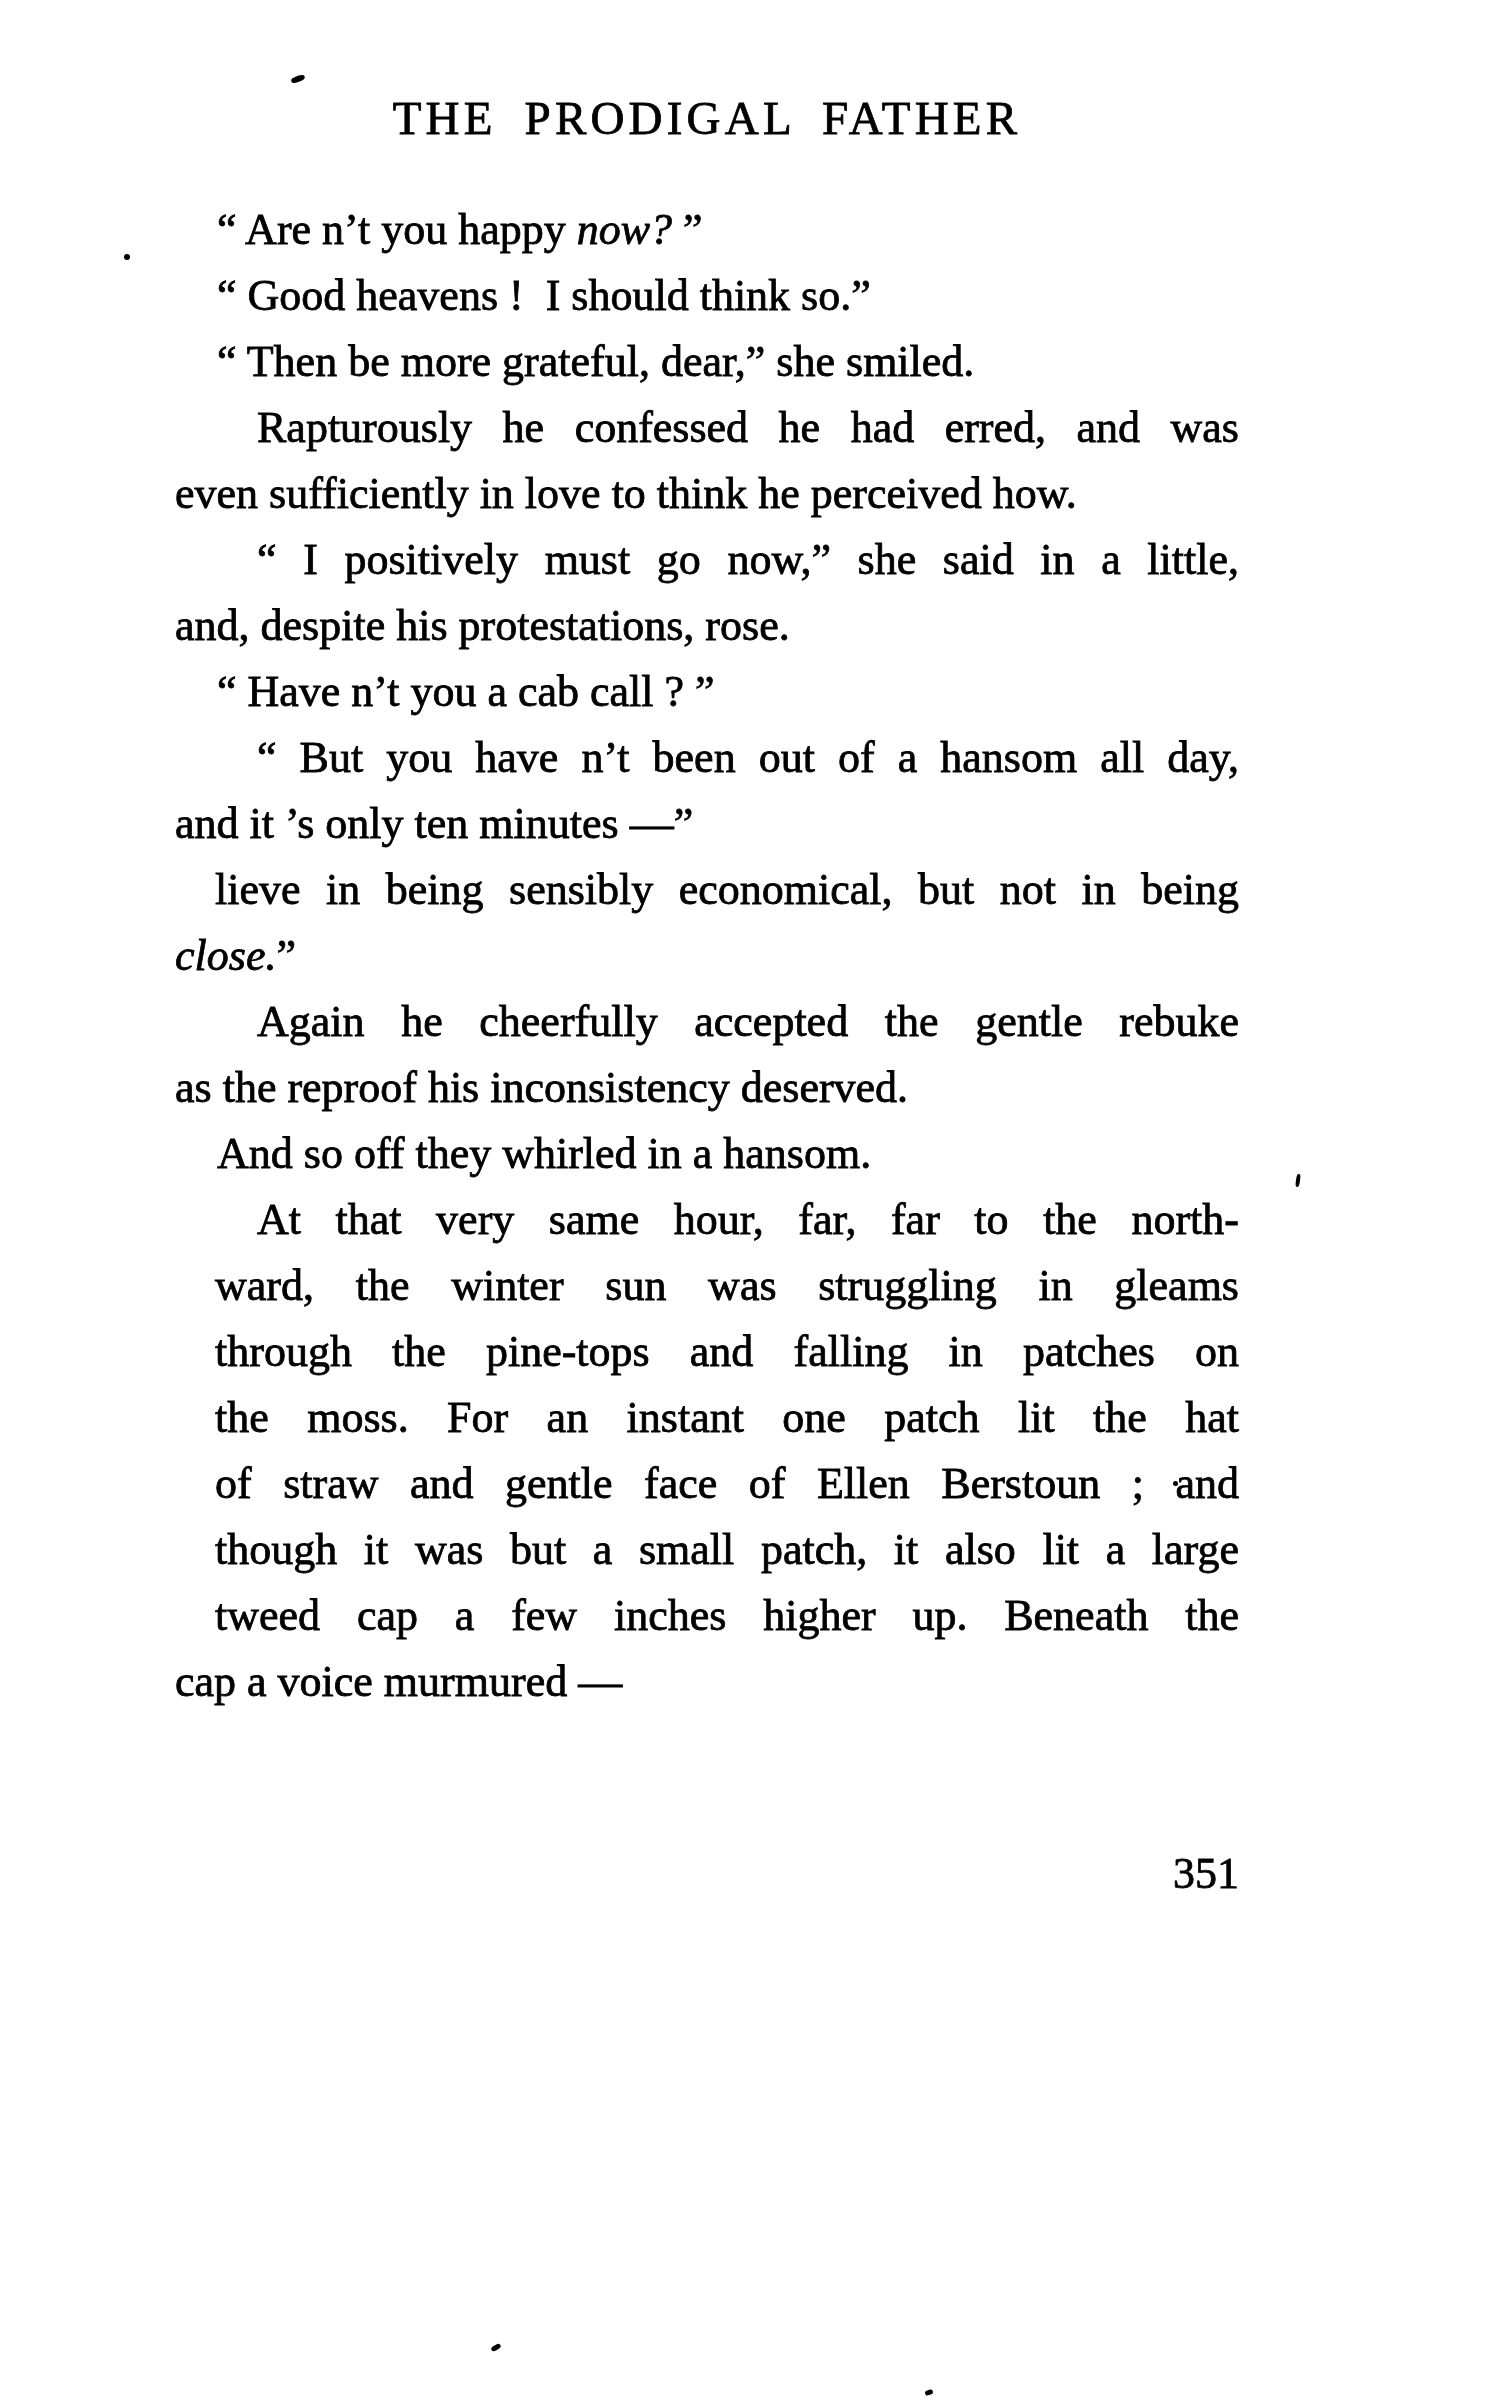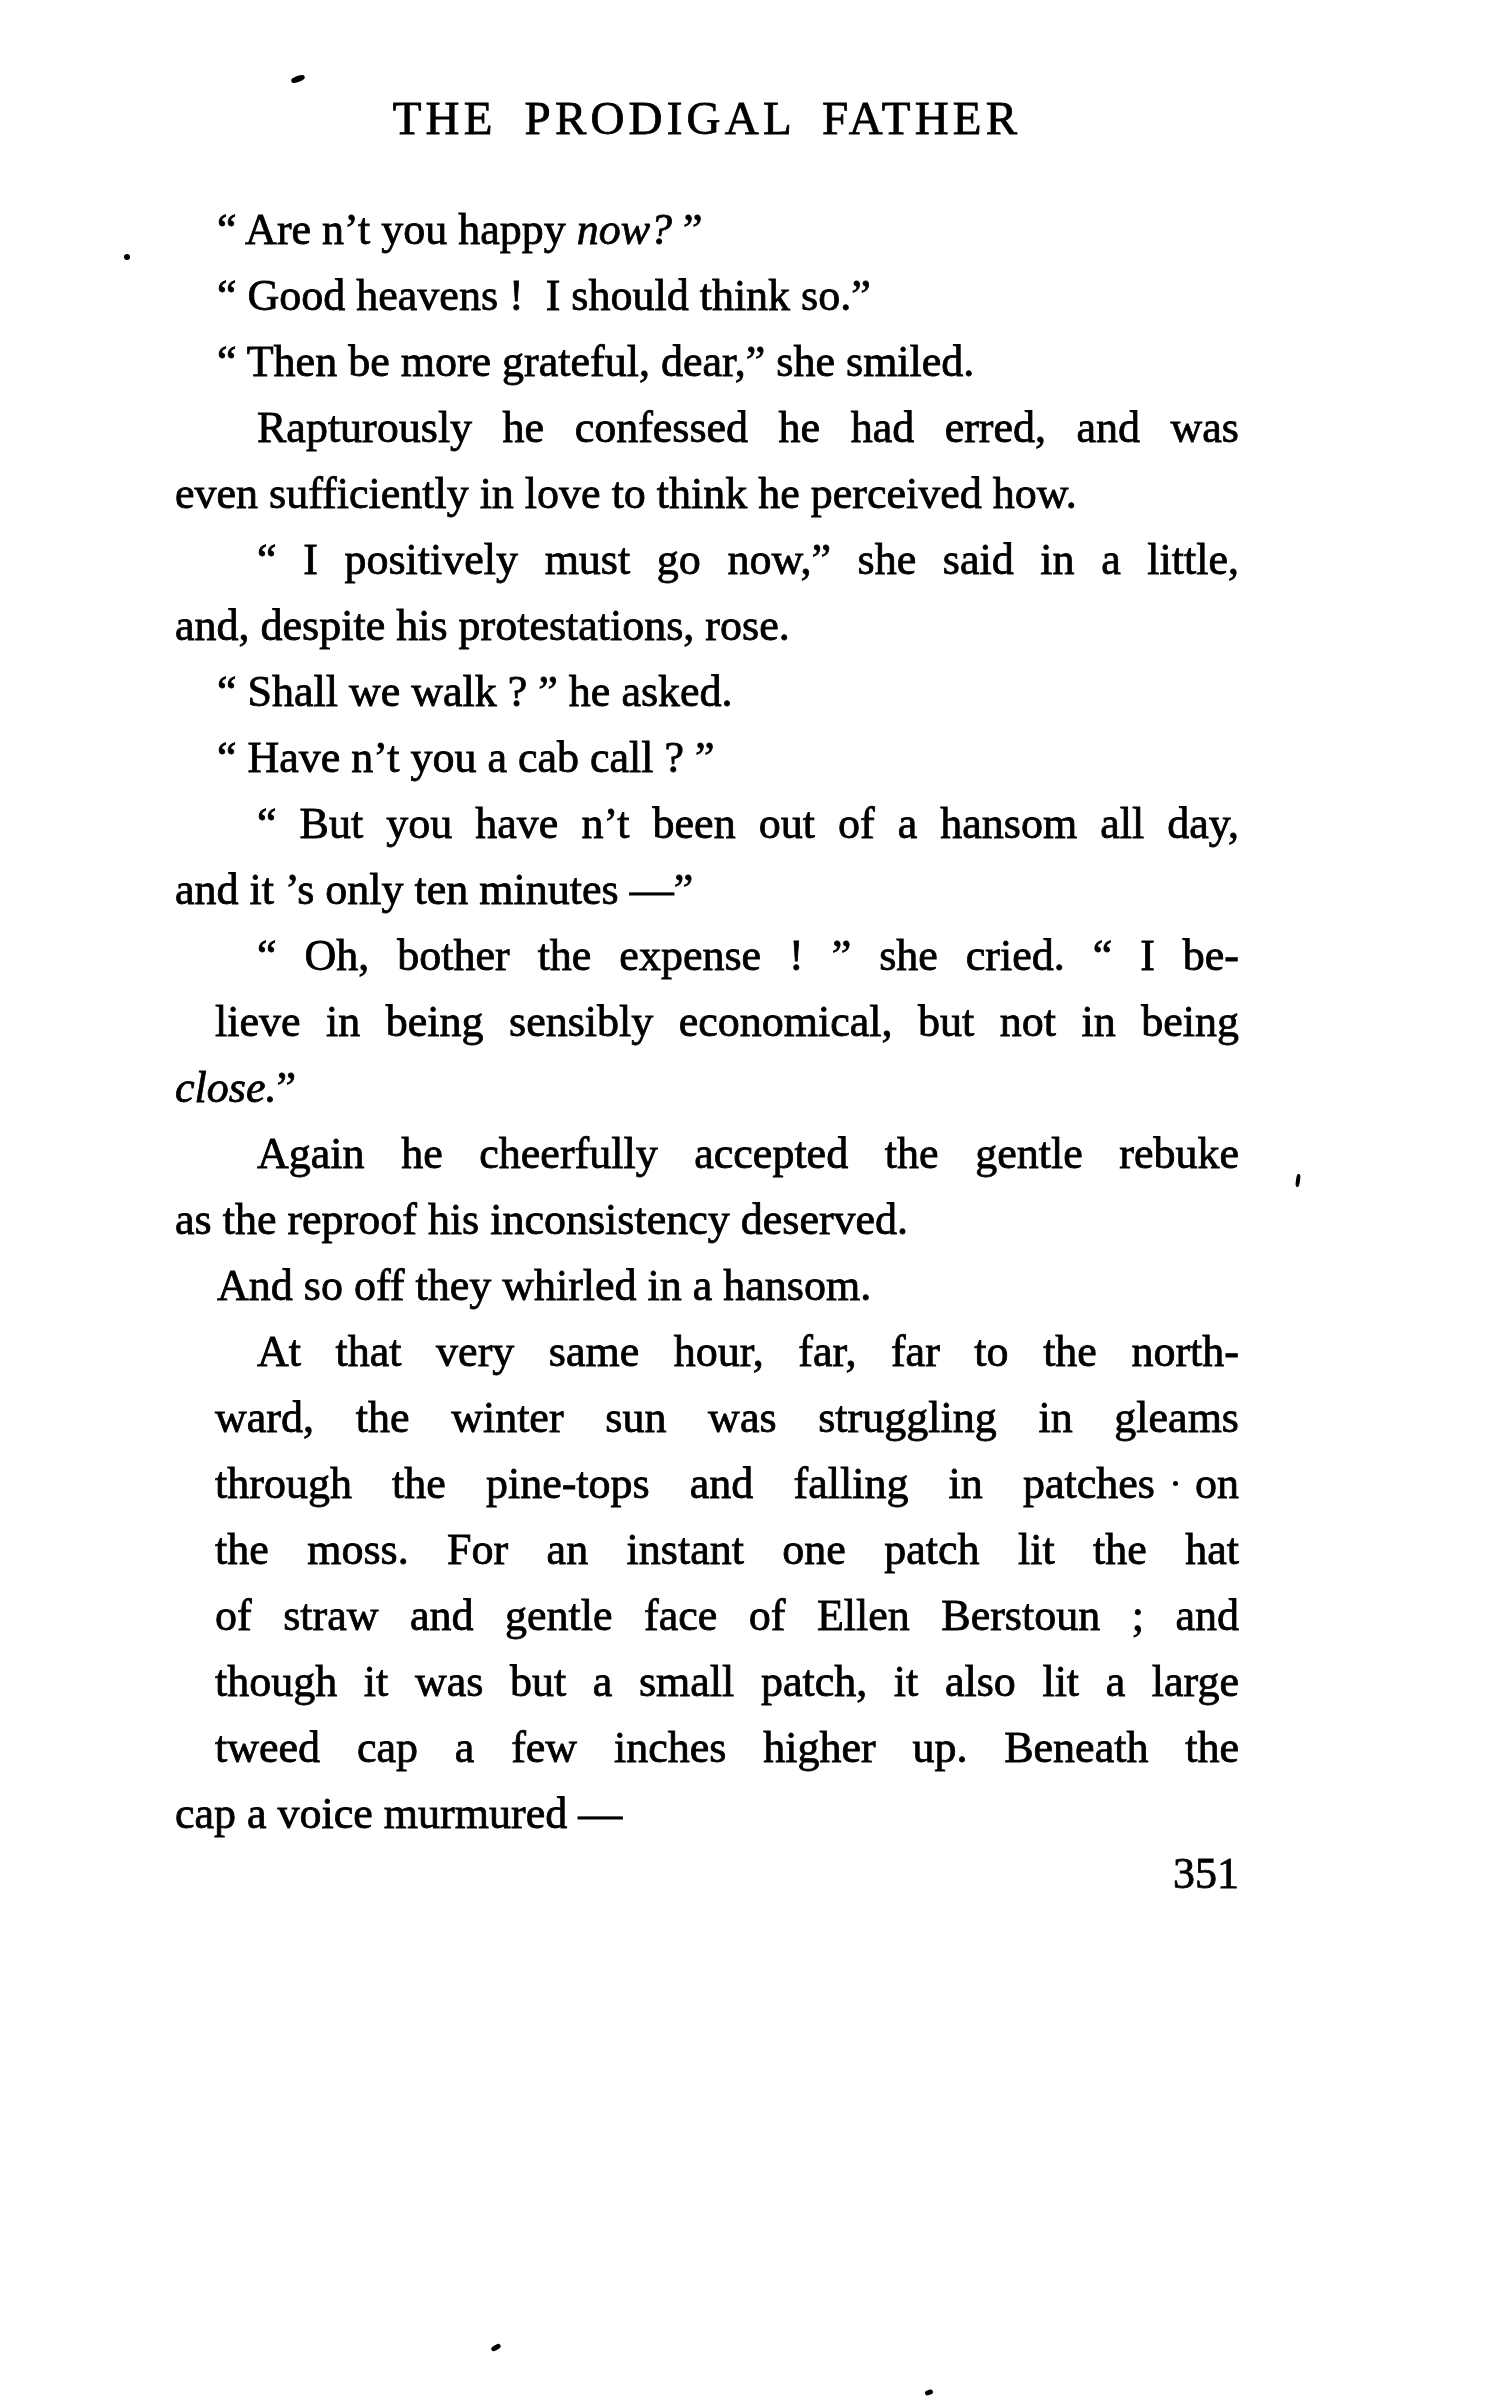--- a/index.html
+++ b/index.html
@@ -56,25 +56,23 @@
 <div class="page">
   <div class="running-head">THE PRODIGAL FATHER</div>
   <div class="text-block" id="text-block">
       <div class="line nj ind"><span>“ Are n’t you happy </span><i>now?</i><span> ”</span></div>
       <div class="line nj ind"><span>“ Good heavens !  I should think so.”</span></div>
       <div class="line nj ind"><span>“ Then be more grateful, dear,” she smiled.</span></div>
       <div class="line j ind"><span>Rapturously he confessed he had erred, and was</span></div>
       <div class="line nj"><span>even sufficiently in love to think he perceived how.</span></div>
       <div class="line j ind"><span>“ I positively must go now,” she said in a little,</span></div>
       <div class="line nj"><span>and, despite his protestations, rose.</span></div>
-      <div class="line nj ind"><span>“ Shall we walk ? ” he asked.</span></div>
       <div class="line nj ind"><span>“ Have n’t you a cab call ? ”</span></div>
       <div class="line j ind"><span>“ But you have n’t been out of a hansom all day,</span></div>
       <div class="line nj"><span>and it ’s only ten minutes —”</span></div>
-      <div class="line j ind"><span>“ Oh, bother the expense ! ” she cried.  “ I be-</span></div>
       <div class="line j"><span>lieve in being sensibly economical, but not in being</span></div>
       <div class="line nj"><i>close.</i><span>”</span></div>
       <div class="line j ind"><span>Again he cheerfully accepted the gentle rebuke</span></div>
       <div class="line nj"><span>as the reproof his inconsistency deserved.</span></div>
       <div class="line nj ind"><span>And so off they whirled in a hansom.</span></div>
       <div class="line j ind"><span>At that very same hour, far, far to the north-</span></div>
       <div class="line j"><span>ward, the winter sun was struggling in gleams</span></div>
       <div class="line j"><span>through the pine-tops and falling in patches on</span></div>
       <div class="line j"><span>the moss.  For an instant one patch lit the hat</span></div>
       <div class="line j"><span>of straw and gentle face of Ellen Berstoun ; and</span></div>

